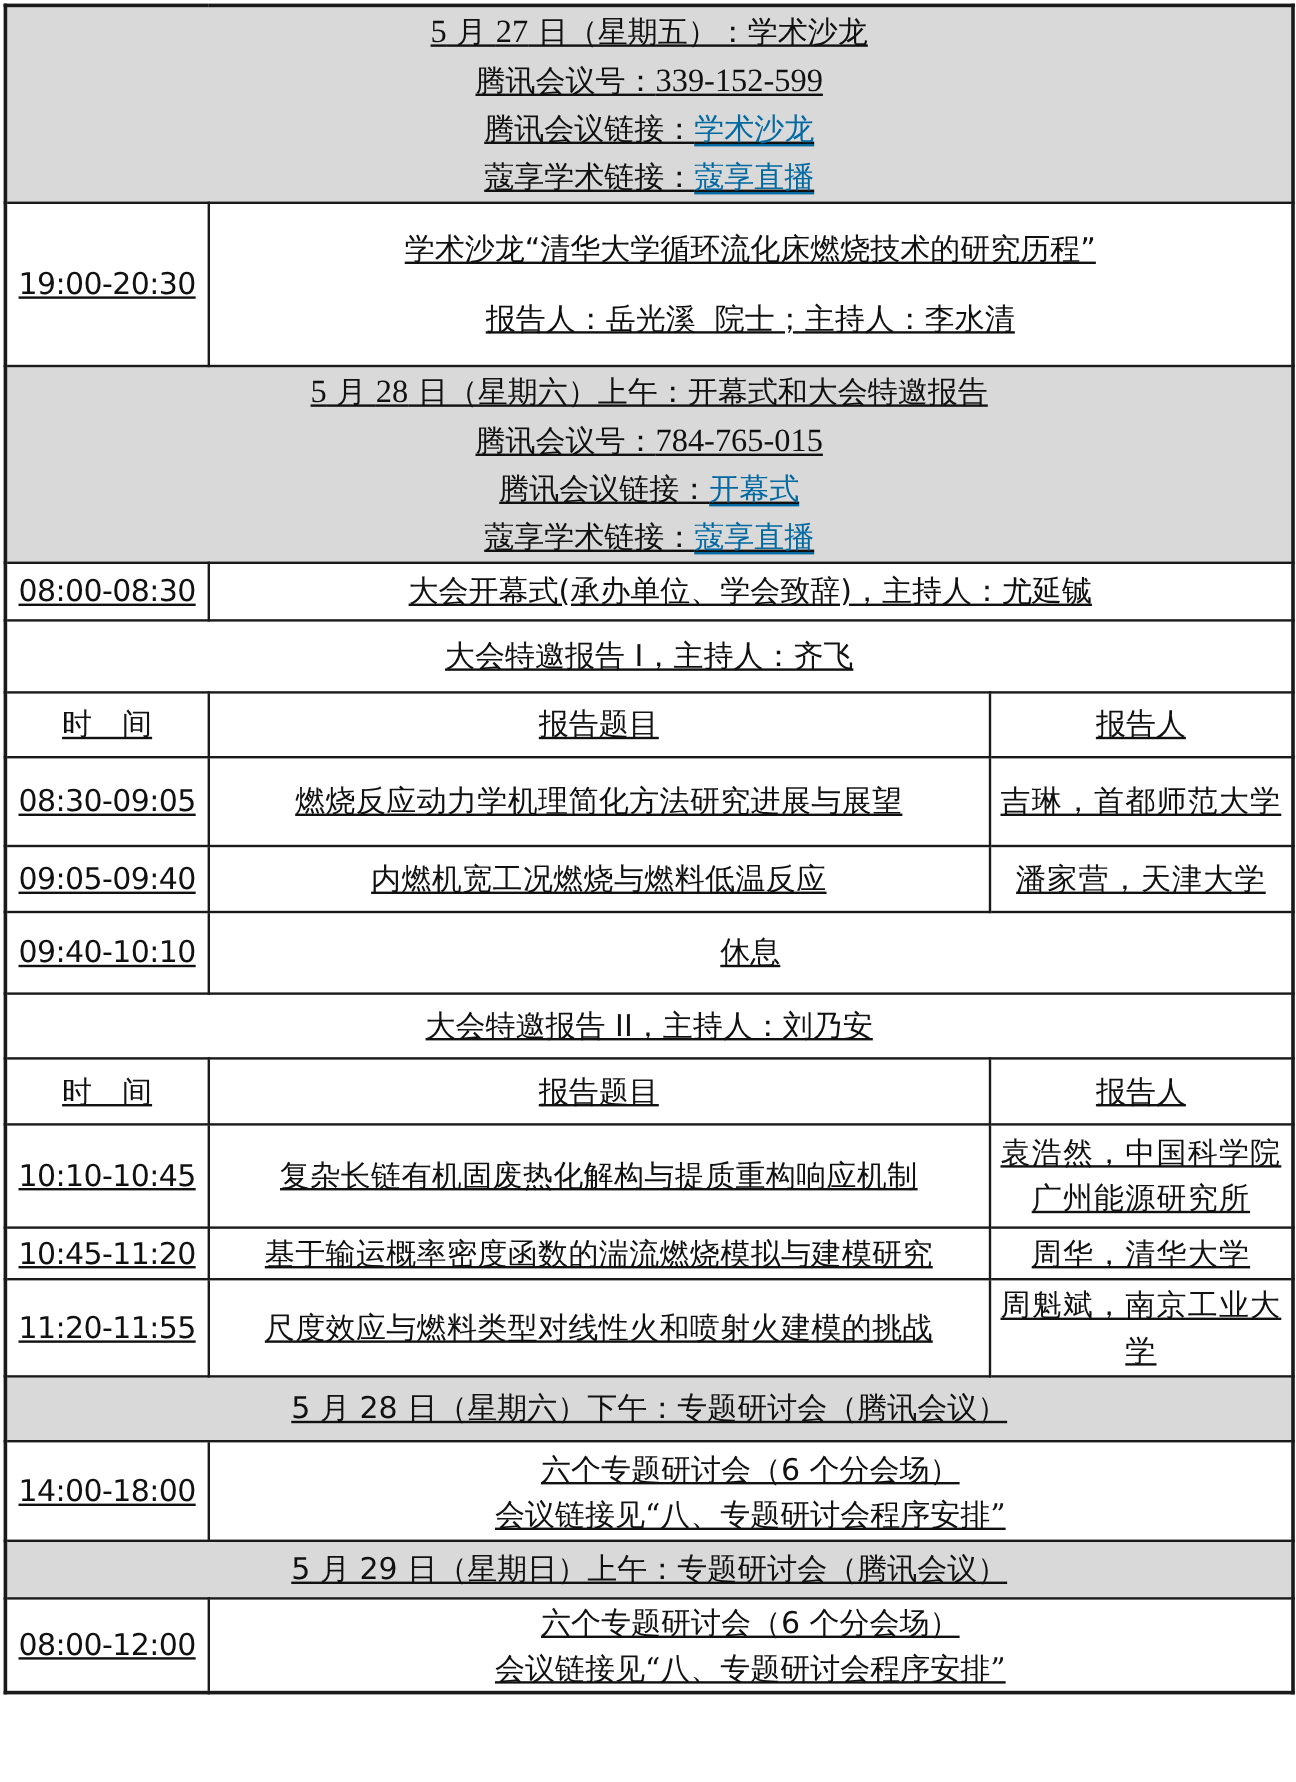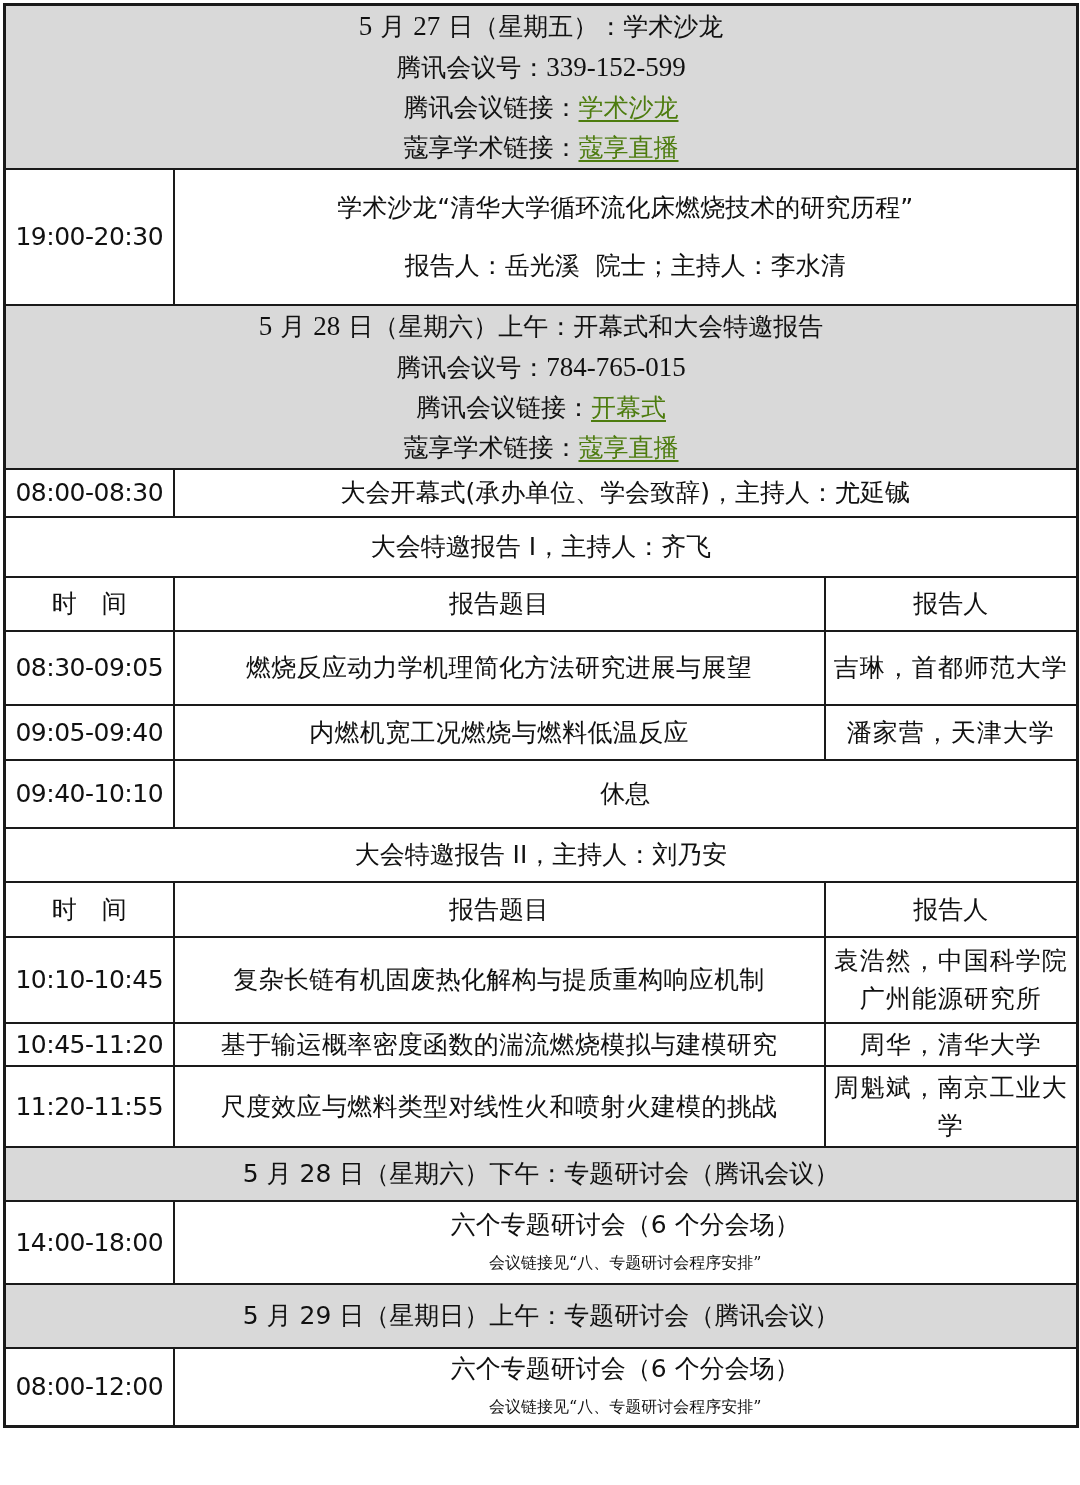--- a/index.html
+++ b/index.html
@@ -16,20 +16,21 @@
       color: #111111;
     }
     table.schedule {
       position: absolute;
       left: 3px;
       top: 3px;
       width: 1073px;
       border-collapse: collapse;
       table-layout: fixed;
       border: 3px solid #1a1a1a;
+      text-decoration: underline;
     }
     table.schedule td {
       border: 2px solid #1a1a1a;
       padding: 0 6px;
       text-align: center;
       vertical-align: middle;
       font-size: 25px;
       line-height: 40px;
       font-family: "DejaVu Sans", "Liberation Sans", sans-serif;
       font-weight: normal;
@@ -46,30 +47,30 @@
       white-space: nowrap;
       padding: 0 2px;
     }
     td.th-cell {
       font-size: 26px;
       margin-top: 17px;
     }
     .line { display: block; }
     .num { font-family: "Liberation Serif", "DejaVu Serif", serif; font-size: 27px; }
     .link {
-      color: #4d7c0f;
+      color: #0369a1;
       text-decoration: underline;
       text-decoration-thickness: 2px;
       text-underline-offset: 4px;
       cursor: pointer;
     }
     .small-line {
       display: block;
       font-family: "DejaVu Serif", "Liberation Serif", serif;
-      font-size: 16px;
+      font-size: 25px;
       line-height: 36px;
     }
     .speaker-cell {
       line-height: 38px !important;
       letter-spacing: 1px;
       padding: 0 8px !important;
     }
     .title-cell {
       letter-spacing: 0.3px;
     }
@@ -174,21 +175,21 @@
 
   <tr style="height:83px">
     <td class="time">14:00-18:00</td>
     <td colspan="2">
       <span class="line" style="line-height:40px">六个专题研讨会（6 个分会场）</span>
       <span class="small-line">会议链接见“八、专题研讨会程序安排”</span>
     </td>
   </tr>
 
 
-  <tr style="height:64px">
+  <tr style="height:48px">
     <td colspan="3" class="gray">5 月 29 日（星期日）上午：专题研讨会（腾讯会议）</td>
   </tr>
 
   <tr style="height:78px">
     <td class="time">08:00-12:00</td>
     <td colspan="2">
       <span class="line" style="line-height:40px">六个专题研讨会（6 个分会场）</span>
       <span class="small-line">会议链接见“八、专题研讨会程序安排”</span>
     </td>
   </tr>

